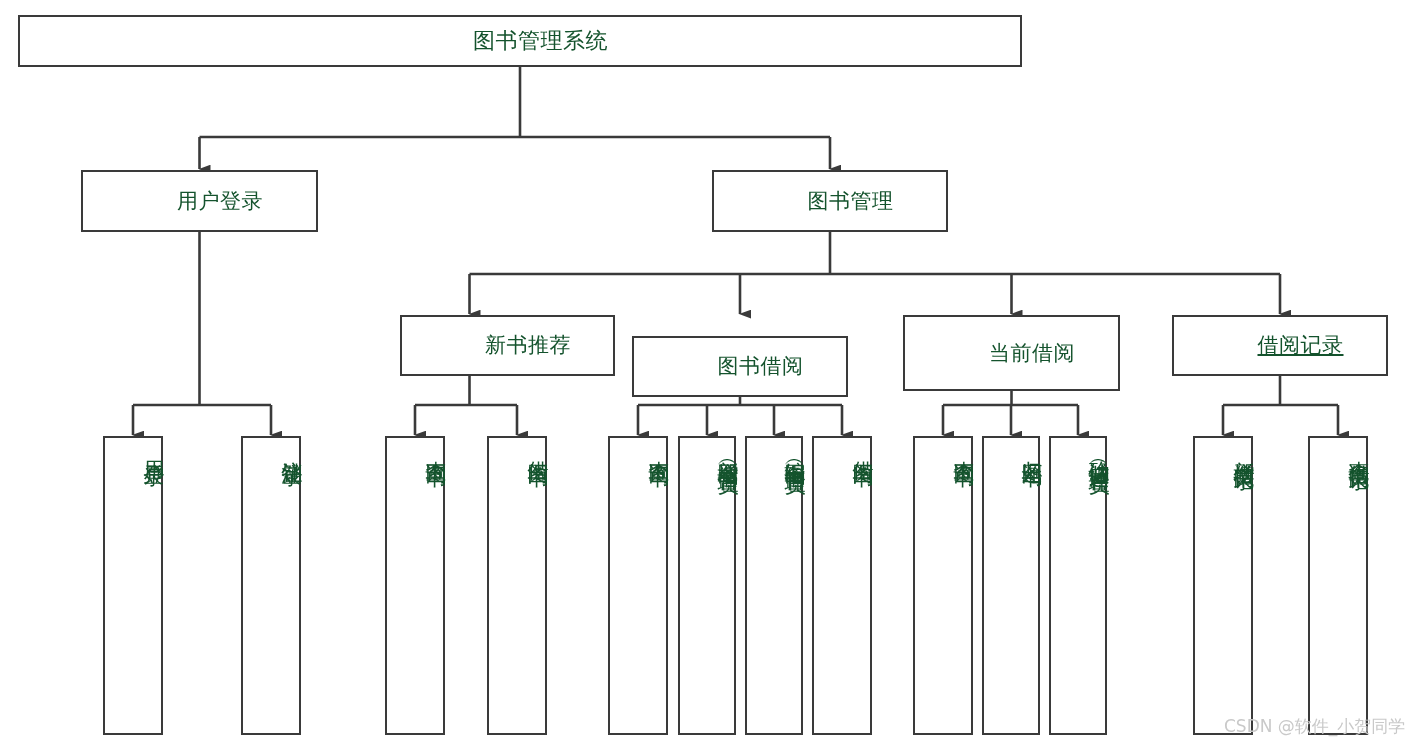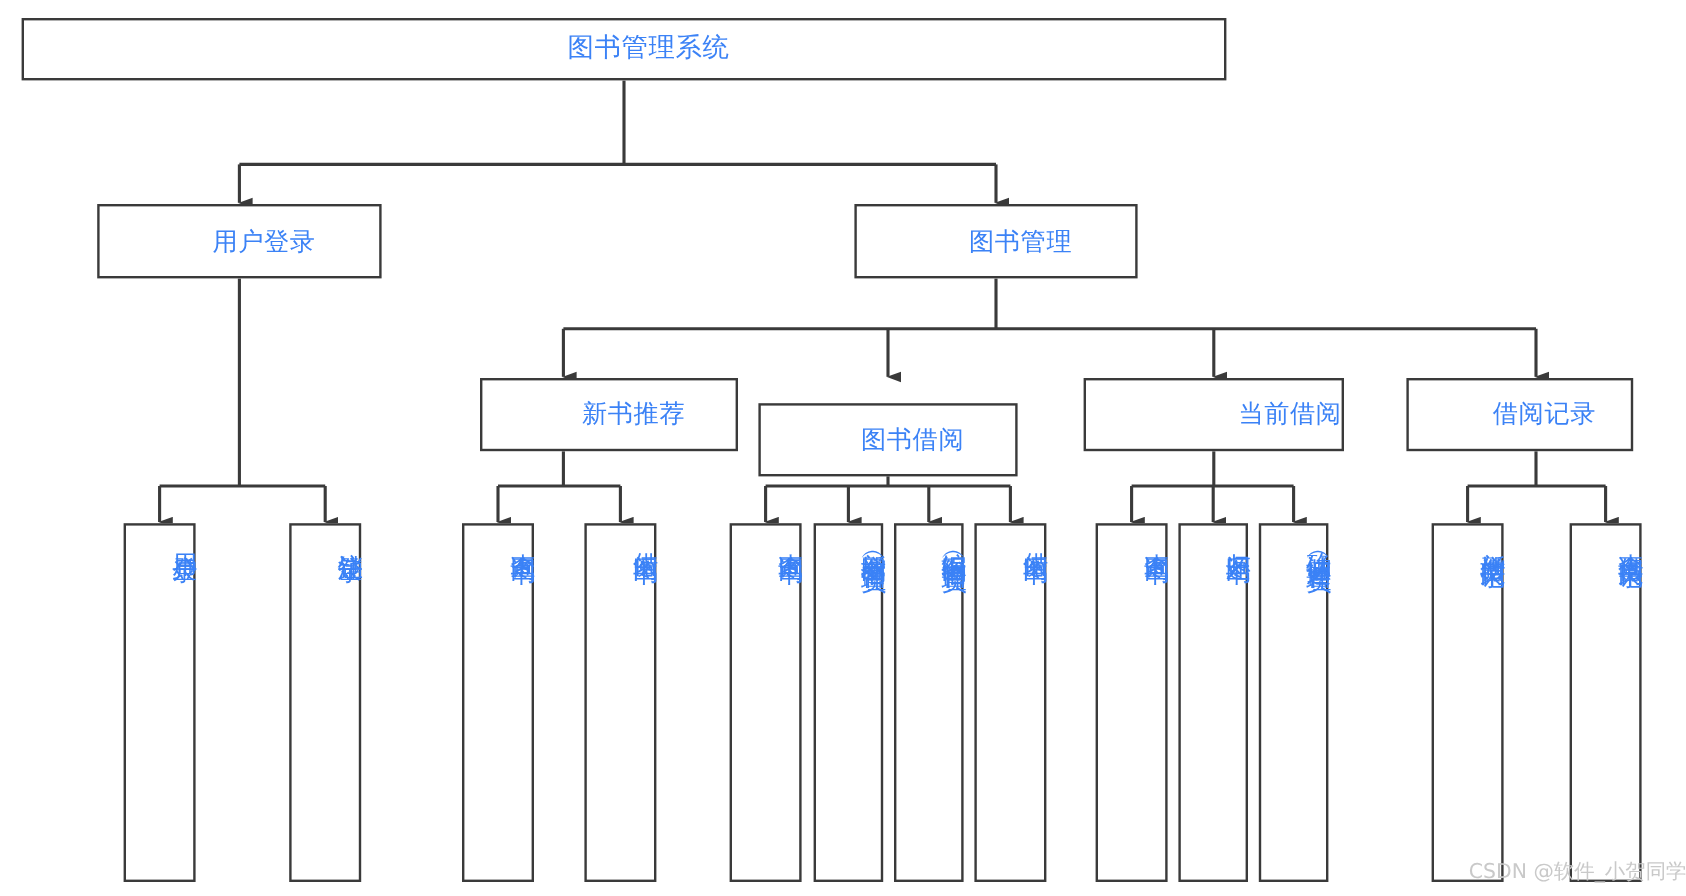--- a/index.html
+++ b/index.html
@@ -27,21 +27,21 @@
     pointer-events: none;
   }
   .node {
     position: absolute;
     box-sizing: border-box;
     border: 2.5px solid #3a3a3a;
     background: #ffffff;
     display: flex;
     align-items: center;
     justify-content: center;
-    color: #3b82f6;
+    color: #14532d;
     padding-left: 41px;
   }
   .node .label {
     text-align: center;
     line-height: 1.06;
     letter-spacing: 0.5px;
   }
   .node.horizontal .label {
     writing-mode: horizontal-tb;
     font-size: 21px;
@@ -125,24 +125,24 @@
       </div>
       <div class="node horizontal" style="left: 712px; top: 170px; width: 236px; height: 62px;">
         <span class="label">图书管理</span>
       </div>
       <div class="node horizontal" style="left: 362px; top: 315px; width: 215px; height: 61px; margin-left: 38px;">
         <span class="label">新书推荐</span>
       </div>
       <div class="node horizontal" style="left: 632px; top: 315px; width: 216px; height: 61px; margin-top: 21px;">
         <span class="label">图书借阅</span>
       </div>
-      <div class="node horizontal" style="left: 903px; top: 315px; width: 217px; height: 61px; justify-content: flex-end;">
+      <div class="node horizontal" style="left: 903px; top: 315px; width: 217px; height: 76px;">
         <span class="label">当前借阅</span>
       </div>
-      <div class="node horizontal" style="left: 1172px; top: 315px; width: 189px; height: 61px;">
+      <div class="node horizontal" style="left: 1172px; top: 315px; width: 216px; height: 61px; text-decoration: underline;">
         <span class="label">借阅记录</span>
       </div>
       <div class="node vertical" style="left: 103px; top: 436px; width: 60px; height: 299px;">
         <span class="label">用户登录</span>
       </div>
       <div class="node vertical" style="left: 241px; top: 436px; width: 60px; height: 299px;">
         <span class="label">注销登录</span>
       </div>
       <div class="node vertical" style="left: 385px; top: 436px; width: 60px; height: 299px;">
         <span class="label">查询图书</span>

